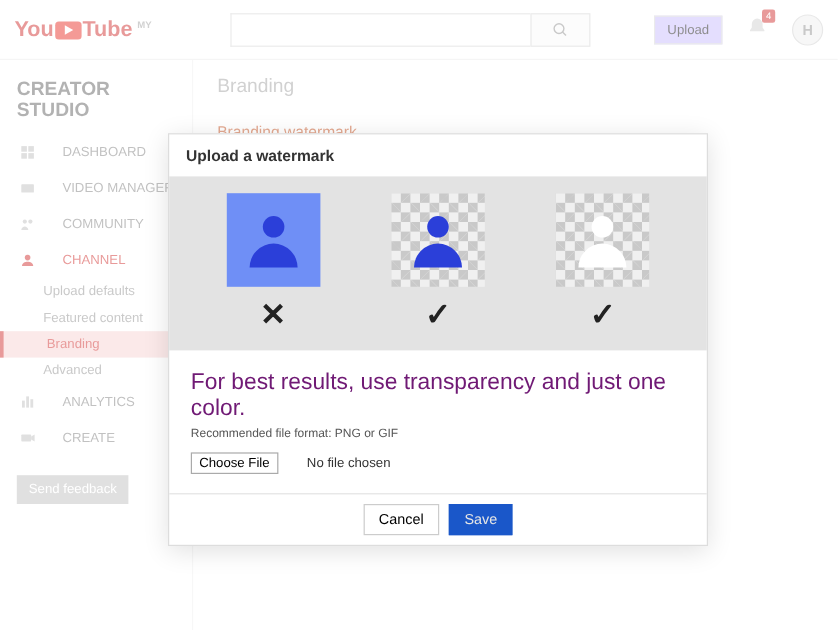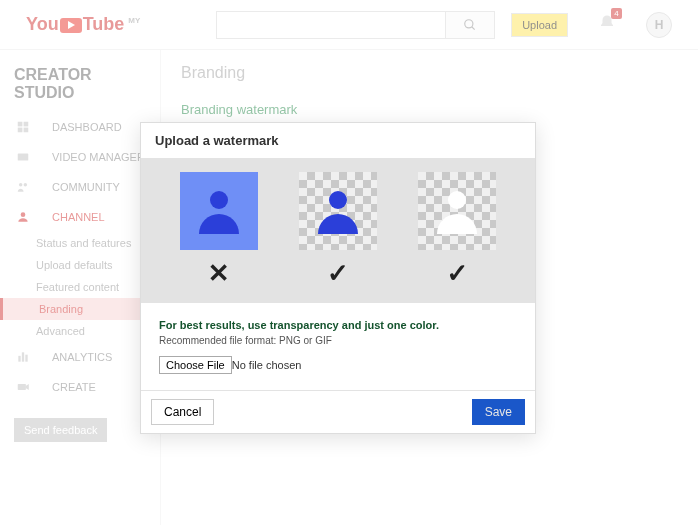--- a/index.html
+++ b/index.html
@@ -1,69 +1,69 @@
 <!DOCTYPE html>
 <html><head>
 <meta charset="utf-8">
 <style>
 *{box-sizing:border-box;margin:0;padding:0;font-family:Arial,Helvetica,sans-serif}
 body{width:698px;height:525px;background:#fff;position:relative;overflow:hidden;font-size:13px;color:#333}
 .overlay{position:absolute;inset:0;background:rgba(255,255,255,.55);z-index:5;pointer-events:none}
-.header{height:50px;border-bottom:1px solid #e8e8e8;display:flex;align-items:center;padding:0 26px;gap:16px;background:#fff}
+.header{height:50px;border-bottom:1px solid #e8e8e8;display:flex;align-items:center;padding:0 12px;gap:6px;background:#fff}
 .logo{display:flex;align-items:center;gap:1px;color:#cd201f;font-weight:bold;font-size:18px}
 .logo .play{display:inline-block;width:22px;height:15px;background:#e62117;border-radius:3px;position:relative;top:1px}
 .logo .play:before{content:"";position:absolute;left:8px;top:3px;border-left:7px solid #fff;border-top:4.5px solid transparent;border-bottom:4.5px solid transparent}
 .logo .my{font-size:8px;color:#999;margin-left:3px;margin-top:-8px}
 .searchbox{flex:1;max-width:300px;margin-left:60px;display:flex}
 .searchbox input{flex:1;height:28px;border:1px solid #d3d3d3;border-right:none;padding:0 8px;font-size:12px}
 .searchbtn{width:50px;height:28px;border:1px solid #d3d3d3;background:#f8f8f8;display:flex;align-items:center;justify-content:center;cursor:pointer}
-.uploadbtn{margin-left:auto;border:1px solid #d3d3d3;background:#fde047;padding:5px 10px;font-size:11px;cursor:pointer}
+.uploadbtn{margin-left:auto;border:1px solid #d3d3d3;background:#c4b5fd;padding:5px 10px;font-size:11px;cursor:pointer}
 .bell{margin-left:14px;position:relative;color:#bbb}
 .bell .badge{position:absolute;top:-6px;right:-6px;background:#cd201f;color:#fff;font-size:8px;width:11px;height:11px;border-radius:2px;display:flex;align-items:center;justify-content:center}
 .avatar{width:26px;height:26px;border-radius:50%;background:#eee;border:1px solid #ccc;margin-left:14px;display:flex;align-items:center;justify-content:center;color:#888;font-size:12px;font-weight:bold}
 .main{display:flex;height:calc(100% - 50px)}
 .sidebar{width:160px;background:#fff;padding:12px 0;font-size:11px}
 .sidebar h3{padding:4px 14px 10px;color:#555;font-size:16px}
 .side-item{display:flex;align-items:center;gap:20px;padding:8px 14px;color:#777;cursor:pointer}
 .side-item.red{color:#cd201f}
 .sub{padding:5px 14px 5px 36px;color:#888;font-size:11px;cursor:pointer}
 .sub.active{background:#f6cfcf;color:#cd201f;border-left:3px solid #cd201f}
 .feedback{margin:16px 14px;background:#bbb;color:#fff;border:none;padding:6px 10px;font-size:11px;cursor:pointer}
 .content{flex:1;padding:14px 20px;background:#fff;border-left:1px solid #eee}
 .content h2{font-size:16px;color:#999;font-weight:normal;margin-bottom:20px}
-.content h4{font-size:13px;color:#15803d;font-weight:normal}
+.content h4{font-size:13px;color:#c2410c;font-weight:normal}
 .icon{width:18px;height:14px;display:inline-block}
 
 
-.modal{position:absolute;left:140px;top:122px;width:396px;background:#fff;border:1px solid #ddd;box-shadow:0 4px 20px rgba(0,0,0,.12);z-index:10}
+.modal{position:absolute;left:140px;top:111px;width:450px;background:#fff;border:1px solid #ddd;box-shadow:0 4px 20px rgba(0,0,0,.12);z-index:10}
 .modal-head{padding:10px 14px;font-size:13px;font-weight:bold}
 .examples{background:#e3e3e3;padding:14px 18px;display:flex;justify-content:space-around;align-items:flex-start}
 .ex{display:flex;flex-direction:column;align-items:center;gap:8px}
 .tile{width:78px;height:78px;display:flex;align-items:center;justify-content:center}
 .tile.solid{background:#6f8ff6}
 .checker{background-image:
   linear-gradient(45deg,#c9c9c9 25%,transparent 25%),
   linear-gradient(-45deg,#c9c9c9 25%,transparent 25%),
   linear-gradient(45deg,transparent 75%,#c9c9c9 75%),
   linear-gradient(-45deg,transparent 75%,#c9c9c9 75%);
   background-size:16px 16px;
   background-position:0 0,0 8px,8px -8px,-8px 0;
   background-color:#f0f0f0}
 .person{width:46px;height:46px;position:relative}
 .person .head{width:18px;height:18px;border-radius:50%;position:absolute;left:14px;top:3px}
 .person .body{width:40px;height:20px;border-radius:20px 20px 0 0;position:absolute;left:3px;bottom:0}
 .p-blue .head,.p-blue .body{background:#2b3fd9}
 .p-white .head,.p-white .body{background:#fff}
 .mark{font-size:26px;font-weight:bold;color:#222}
 .modal-body{padding:16px 18px}
-.modal-body h4{font-size:11px;font-weight:bold;color:#14532d;margin-bottom:4px}
+.modal-body h4{font-size:19px;font-weight:normal;color:#701a75;margin-bottom:4px}
 .modal-body .rec{font-size:10px;color:#555}
-.filerow{margin-top:10px;display:flex;align-items:center;gap:0;font-size:11px}
+.filerow{margin-top:10px;display:flex;align-items:center;gap:24px;font-size:11px}
 .choose{border:1px solid #aaa;background:#fff;padding:2px 6px;font-size:11px;cursor:pointer}
-.modal-foot{border-top:1px solid #e3e3e3;padding:8px 10px;display:flex;justify-content:space-between;gap:8px}
+.modal-foot{border-top:1px solid #e3e3e3;padding:8px 10px;display:flex;justify-content:center;gap:8px}
 .btn{padding:5px 12px;font-size:12px;border:1px solid #ccc;background:#fff;cursor:pointer}
 .btn.primary{background:#1a57c9;color:#e5e5e5;border-color:#1a57c9}
 </style>
 </head>
 <body>
 
 <div class="header">
   <div class="logo">
     <span>You</span>
     <span class="play"></span>
@@ -115,21 +115,20 @@
         </svg>
       <span>COMMUNITY</span>
     </div>
     <div class="side-item red">
       <svg class="icon" viewBox="0 0 24 24" fill="#cd201f">
           <circle cx="12" cy="8" r="4"></circle>
           <path d="M4 20c0-4 4-6 8-6s8 2 8 6"></path>
         </svg>
       <span>CHANNEL</span>
     </div>
-    <div class="sub">Status and features</div>
     <div class="sub">Upload defaults</div>
     <div class="sub">Featured content</div>
     <div class="sub active">Branding</div>
     <div class="sub">Advanced</div>
     <div class="side-item">
       <svg class="icon" viewBox="0 0 24 24" fill="#bbb">
           <rect x="4" y="10" width="4" height="10"></rect>
           <rect x="10" y="4" width="4" height="16"></rect>
           <rect x="16" y="8" width="4" height="12"></rect>
         </svg>

